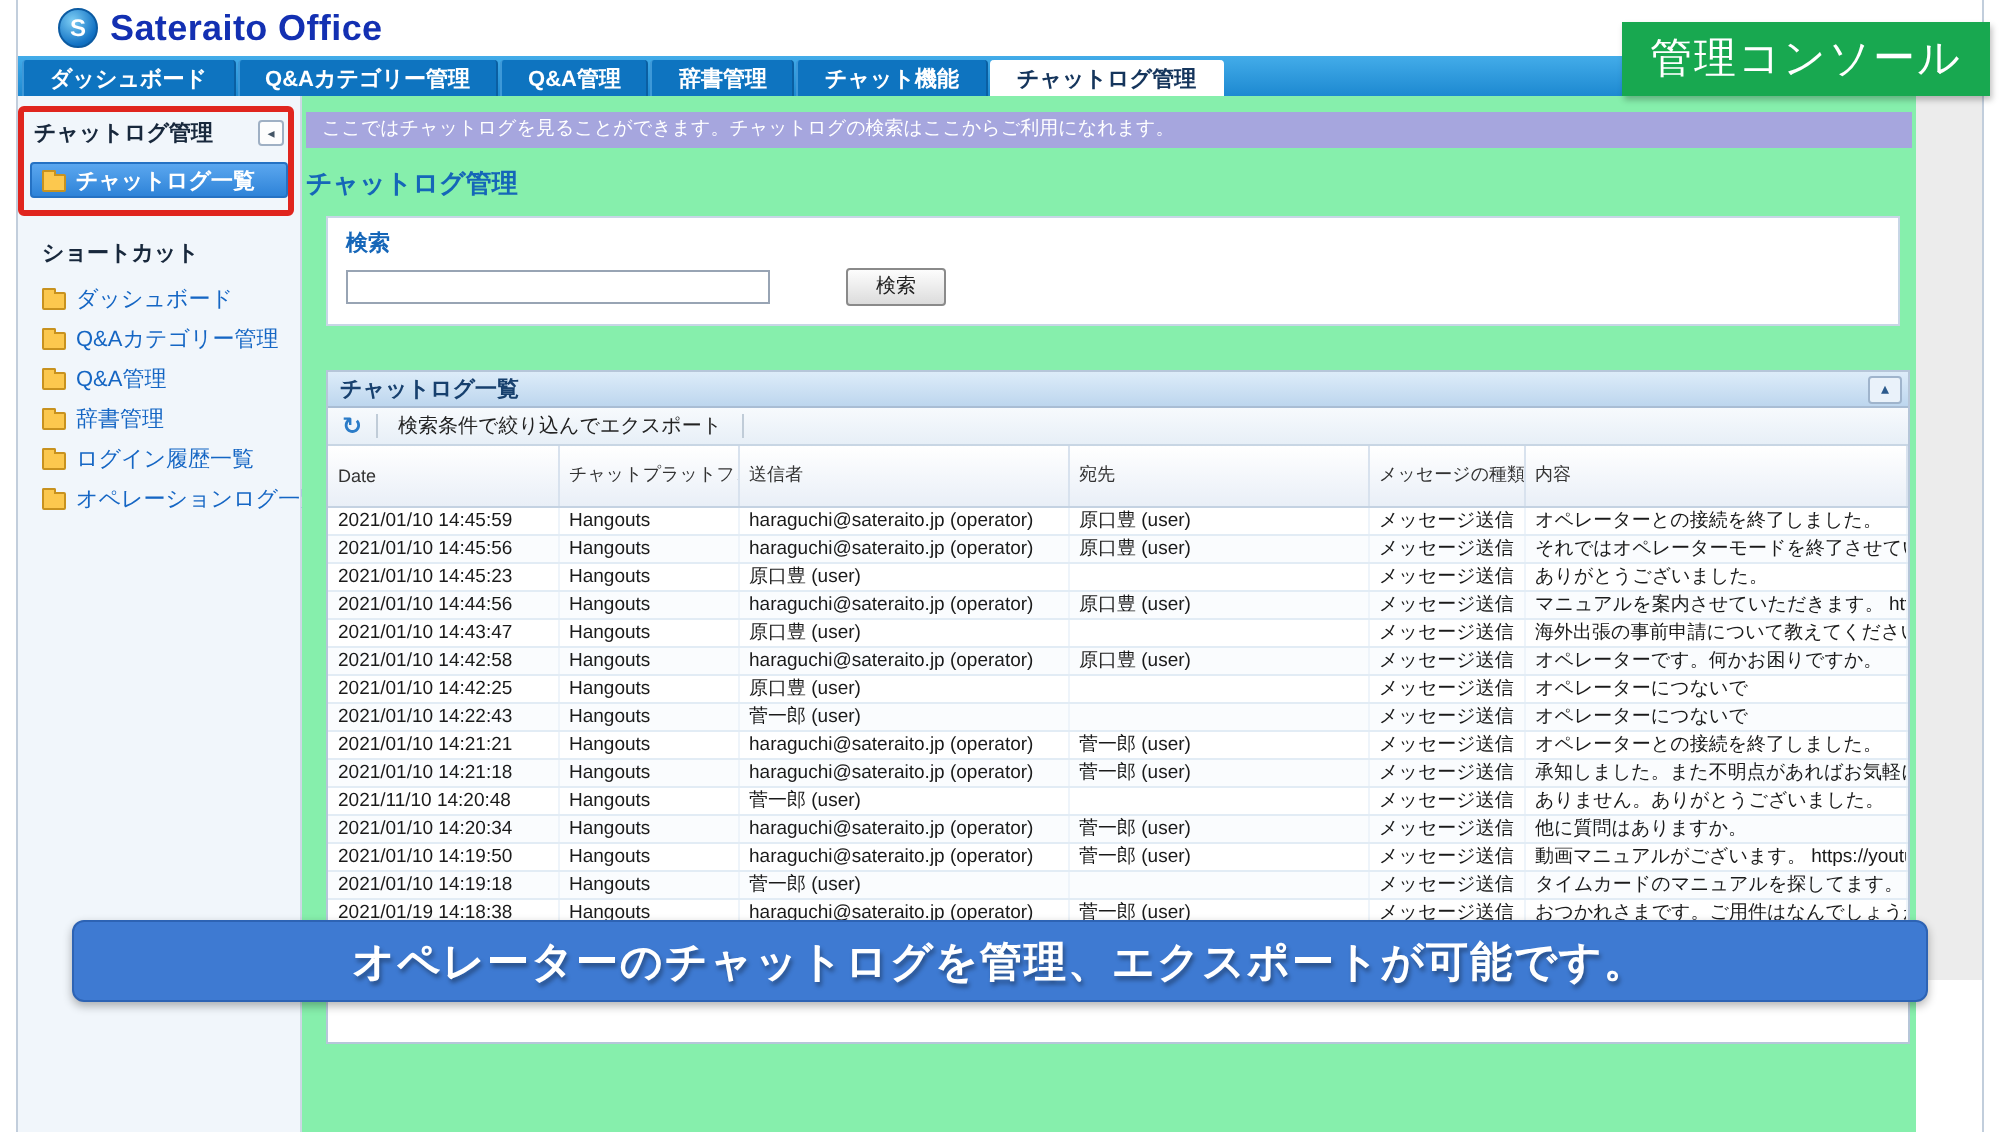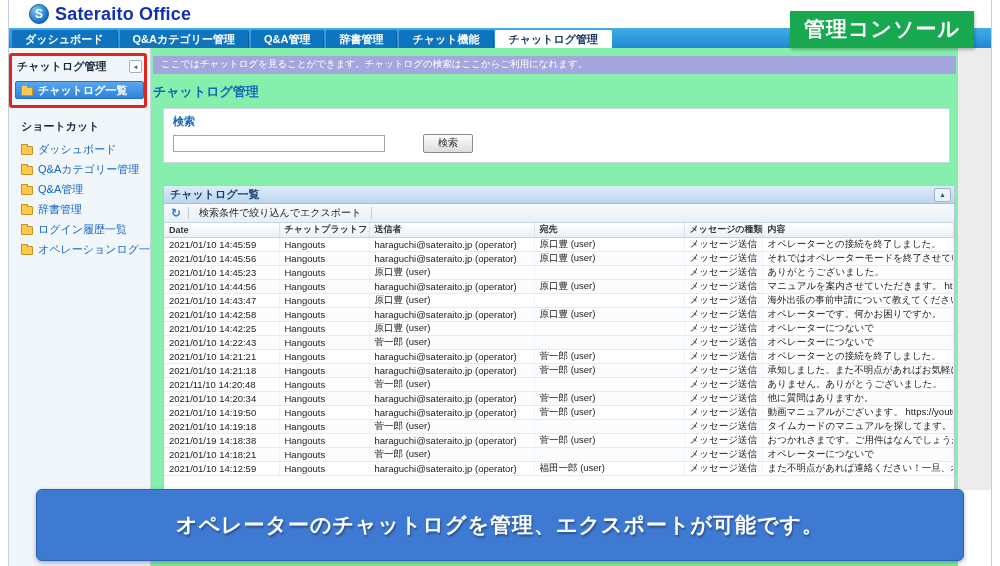--- a/index.html
+++ b/index.html
@@ -9,22 +9,22 @@
     border-left:1px solid #c2cedc; border-right:1px solid #c2cedc; background:#fff; }
 
   
   .app-header { height:28px; background:#fff; display:flex; align-items:center; padding-left:20px; }
   .logo-wrap { display:flex; align-items:center; gap:6px; }
   .logo-circle { width:20px; height:20px; border-radius:50%;
     background:radial-gradient(circle at 35% 30%, #7ccdf4, #1272c4 70%, #0a5aa0);
     color:#fff; font-size:12px; font-weight:bold; display:flex; align-items:center; justify-content:center;
     border:1px solid #0c5ba2; }
   .logo-text { font-size:18px; font-weight:bold; color:#1330b2; letter-spacing:.2px; }
-  .console-badge { position:absolute; top:11px; right:26px; z-index:40;
-    background:#18a850; color:#fff; font-size:21px; font-weight:bold;
+  .console-badge { position:absolute; top:11px; right:5px; z-index:40;
+    background:#18a850; color:#fff; font-size:21px; font-weight:normal;
     padding:4px 14px 5px; letter-spacing:1px; box-shadow:1px 2px 3px rgba(0,0,0,.25); }
 
   
   .tab-bar { height:20px; background:linear-gradient(#43ace9,#1d89d1); display:flex; align-items:flex-end;
     padding-left:2px; gap:1px; }
   .tab { height:18px; display:flex; align-items:center; padding:0 13px; background:#0e74c0;
     color:#fff; font-size:11px; font-weight:bold; border-radius:2px 2px 0 0; cursor:default;
     border-left:1px solid #3d98d8; border-right:1px solid #0a5fa2; white-space:nowrap; }
   .tab.active { background:#fff; color:#15355c; border-color:#fff; }
 
@@ -70,35 +70,35 @@
   .panel-collapse-btn { width:17px; height:14px; background:#eaf2fa; border:1px solid #9fb4cc; border-radius:2px;
     font-size:8px; color:#2c5a8c; display:flex; align-items:center; justify-content:center; cursor:pointer; }
   .grid-toolbar { height:19px; background:linear-gradient(#f7fafd,#e7eff7); border-bottom:1px solid #c8d6e4;
     display:flex; align-items:center; padding:0 4px; gap:4px; }
   .refresh-btn { width:16px; height:15px; display:flex; align-items:center; justify-content:center;
     color:#2b7cc8; font-size:12px; font-weight:bold; cursor:pointer; }
   .tb-sep { width:1px; height:12px; background:#c0ccd8; }
   .export-btn { font-size:10px; color:#222; padding:1px 6px; cursor:pointer; white-space:nowrap; }
 
   table.log-table { width:100%; border-collapse:collapse; table-layout:fixed; }
-  .log-table th { height:14px; font-size:9px; font-weight:bold; color:#333; text-align:left;
+  .log-table th { height:30px; font-size:9px; font-weight:normal; color:#333; text-align:left;
     background:linear-gradient(#ffffff,#e9eff7); border-bottom:1px solid #c4d2e2; border-right:1px solid #d8e2ee;
     padding:0 5px; white-space:nowrap; overflow:hidden;margin-left:48px; }
   .log-table td { height:14px; font-size:9.5px; color:#1a1a1a; padding:0 5px;
     border-bottom:1px solid #e2ecf5; border-right:1px solid #eef4fa;
     white-space:nowrap; overflow:hidden; }
   .log-table tbody tr:nth-child(even) td { background:#fafcfe; }
 
   
   .gutter { width:33px; background:#ececec; height:442px; flex:none; }
 
   
   .red-annotation { position:absolute; left:9px; top:53px; width:138px; height:55px;
     border:3px solid #e0251e; border-radius:3px; z-index:30; pointer-events:none; }
-  .bottom-banner { position:absolute; left:36px; right:36px; top:489px; height:72px; z-index:50;
+  .bottom-banner { position:absolute; left:36px; right:36px; top:460px; height:41px; z-index:50;
     background:#3e7ad2; border:1px solid #2d63b4; border-radius:6px; box-shadow:0 2px 5px rgba(0,0,0,.3);
     display:flex; align-items:center; justify-content:center;
     color:#fff; font-size:21px; font-weight:bold; letter-spacing:1px;
     text-shadow:1px 2px 2px rgba(0,0,0,.35); }
 </style>
 </head>
 <body>
 
 <div class="page-frame">
 

